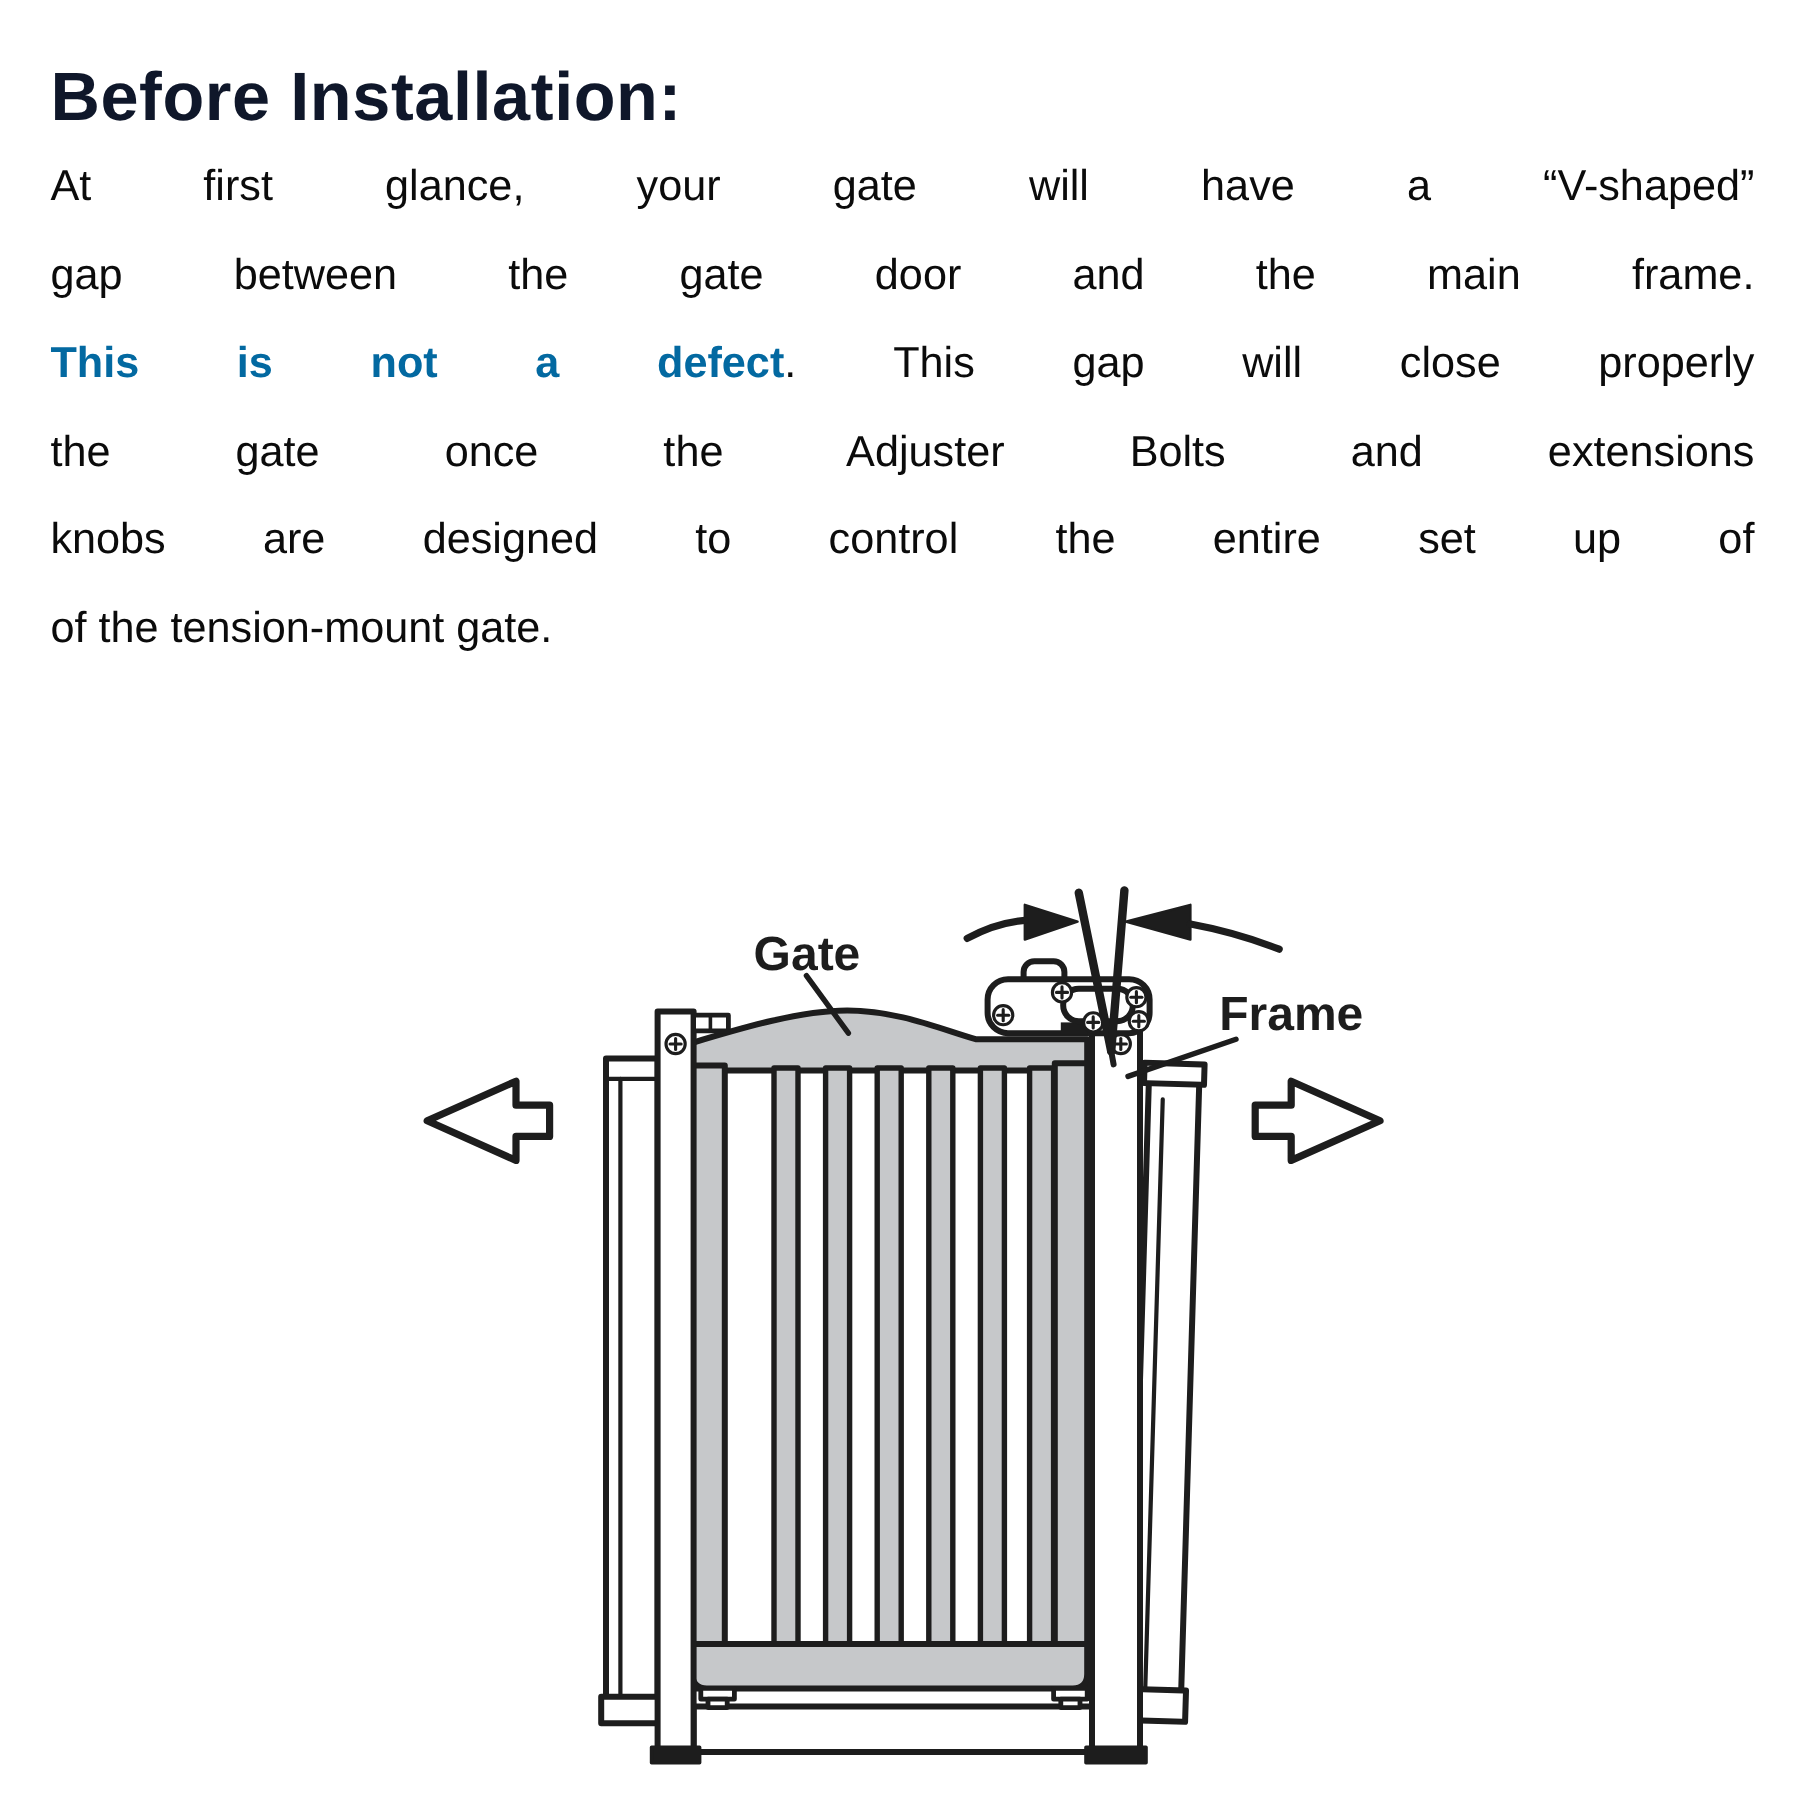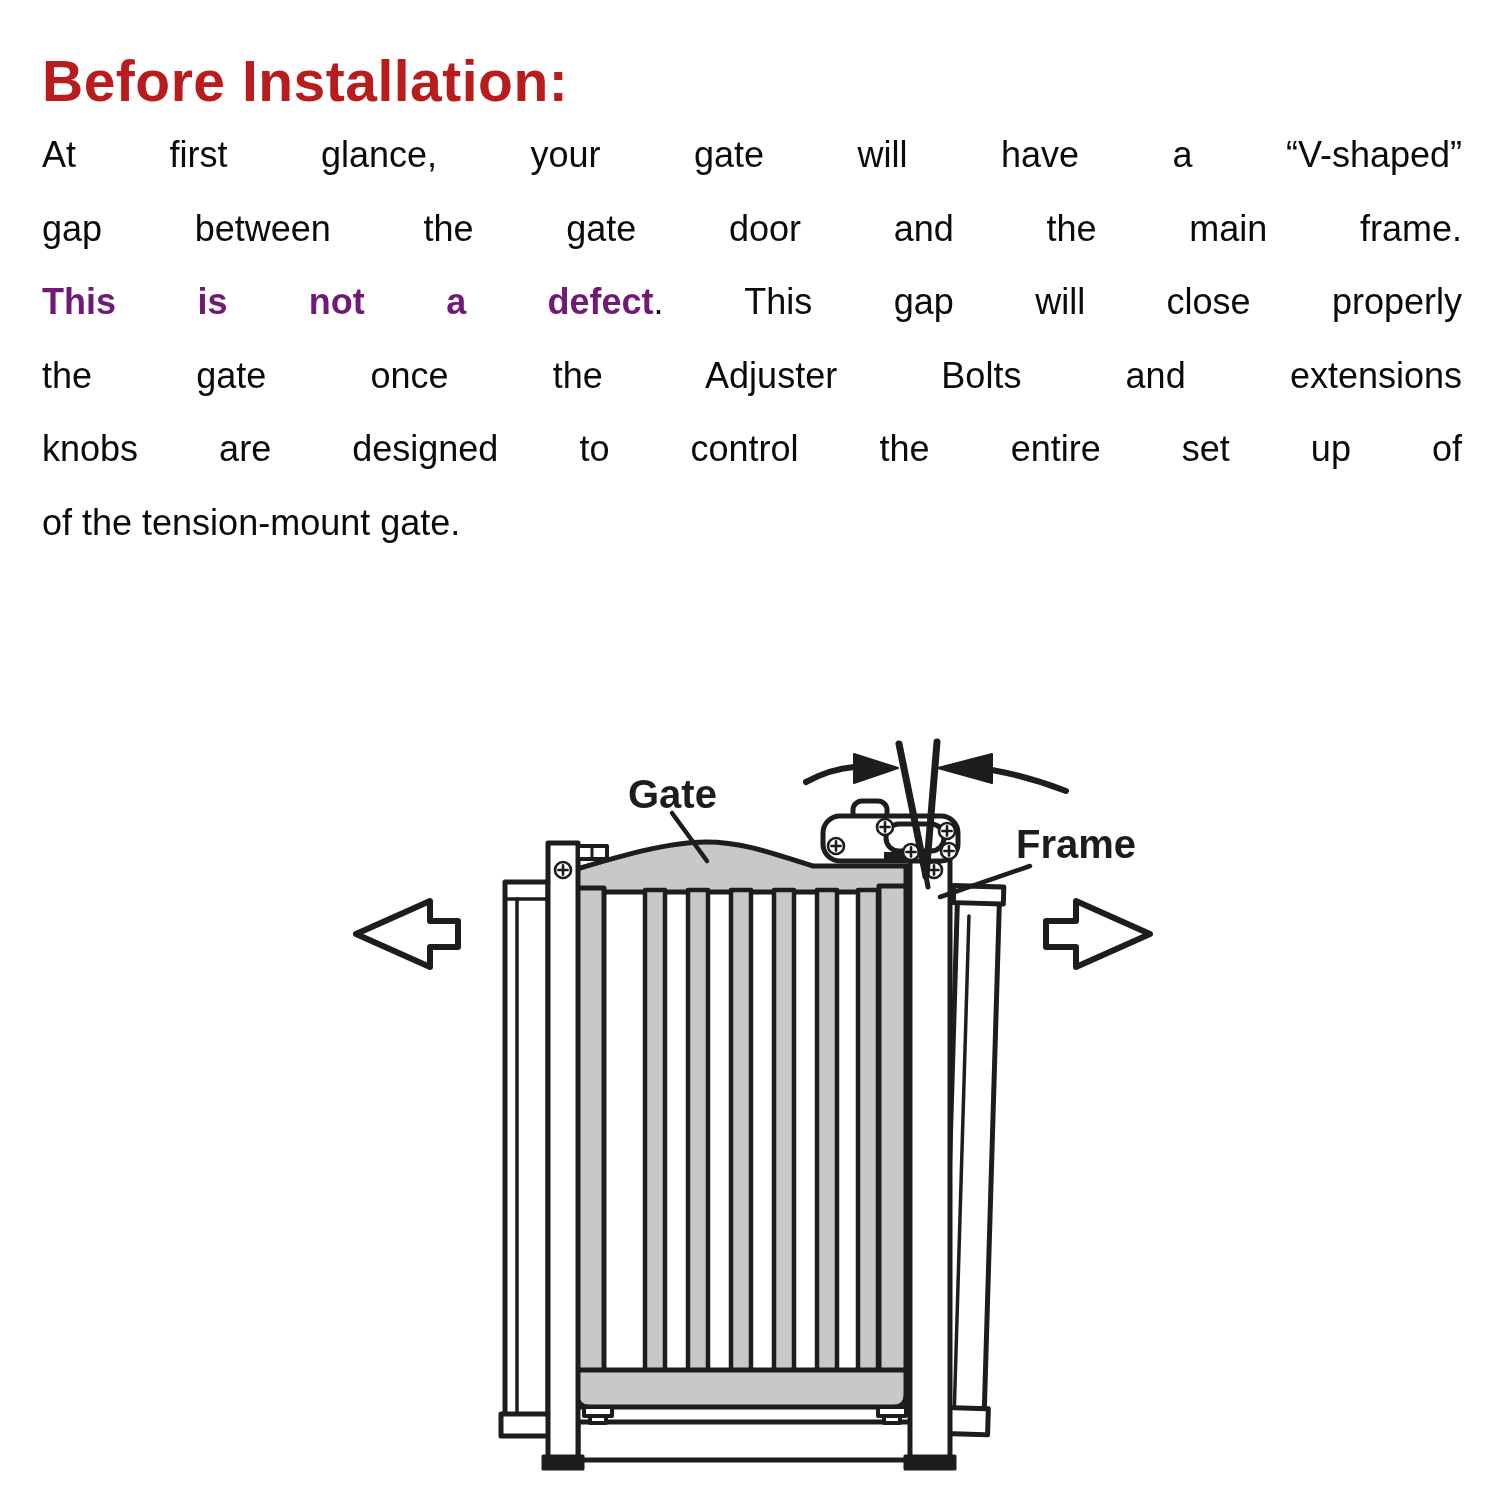--- a/index.html
+++ b/index.html
@@ -14,36 +14,36 @@
   .textblock{
     position:absolute;
     left:42px;top:44px;
     width:1420px;
   }
   .heading{
     font-size:57px;
     font-weight:bold;
     line-height:74px;
     letter-spacing:0.5px;
-    color:#b91c1c;
+    color:#0f172a;
   }
   .bodyline{
     font-size:36px;
     line-height:73.5px;
     color:#0b0b0b;
     text-align:justify;
     text-align-last:justify;
     white-space:normal;
   }
   .bodyline.lastline{
     text-align:right;
     text-align-last:left;
   }
   .red{
-    color:#701a75;
+    color:#0369a1;
     font-weight:bold;
   }
   svg text{
     font-family:"Liberation Sans","DejaVu Sans",sans-serif;
   }
   .dlabel{
     font-size:40px;
     font-weight:bold;
     fill:#1d1d1d;
   }

